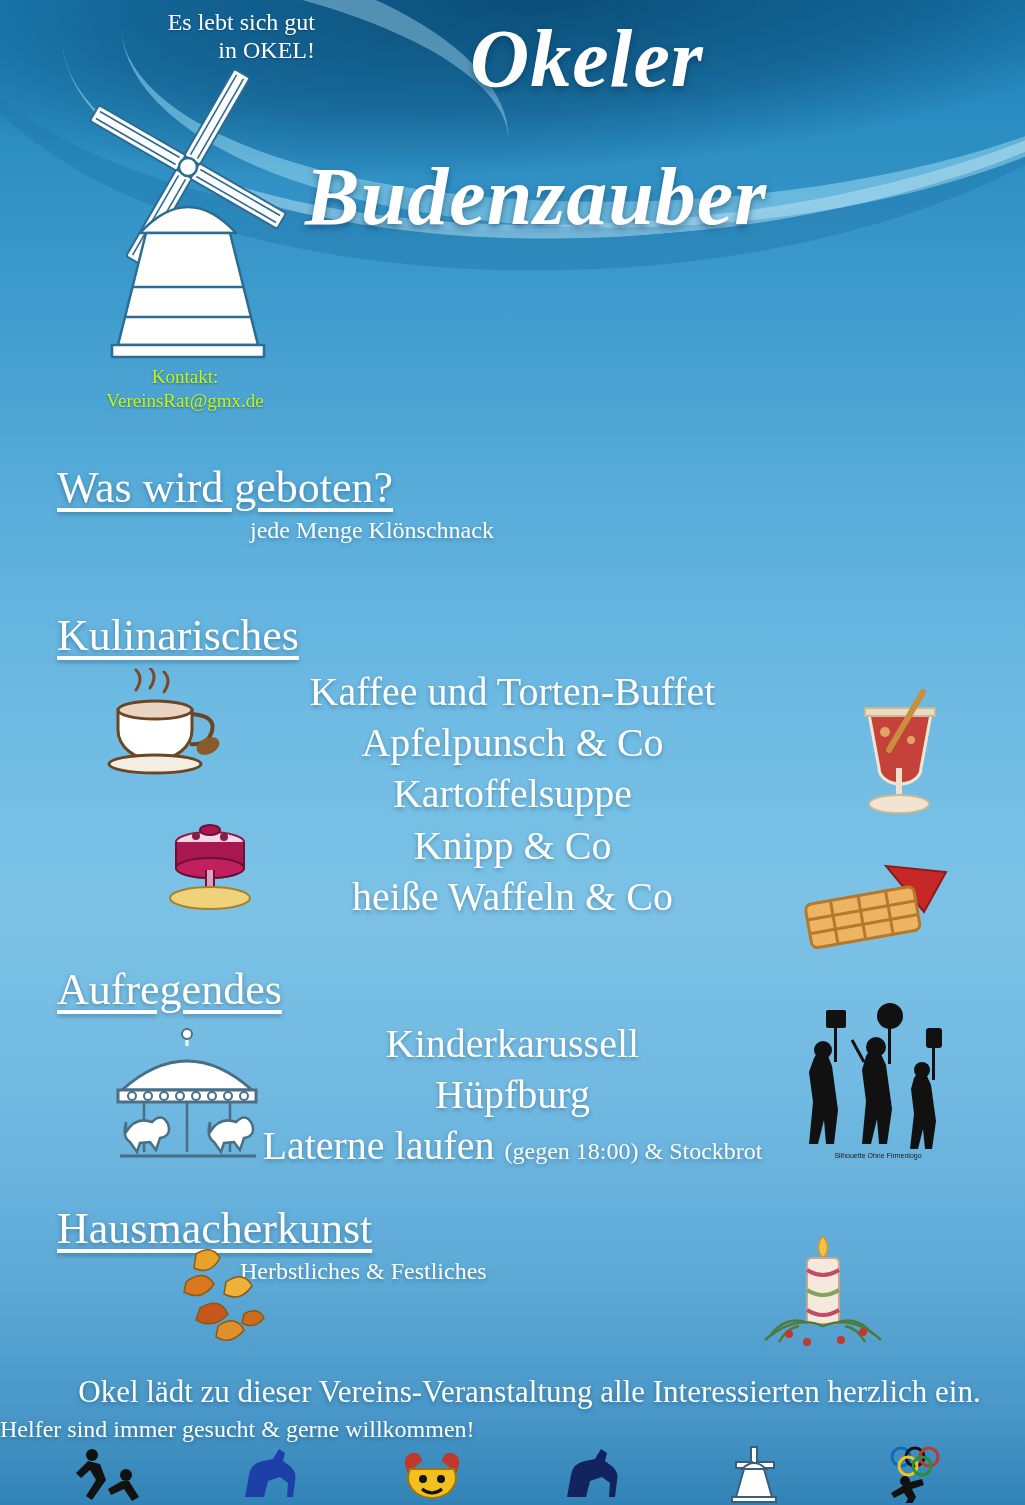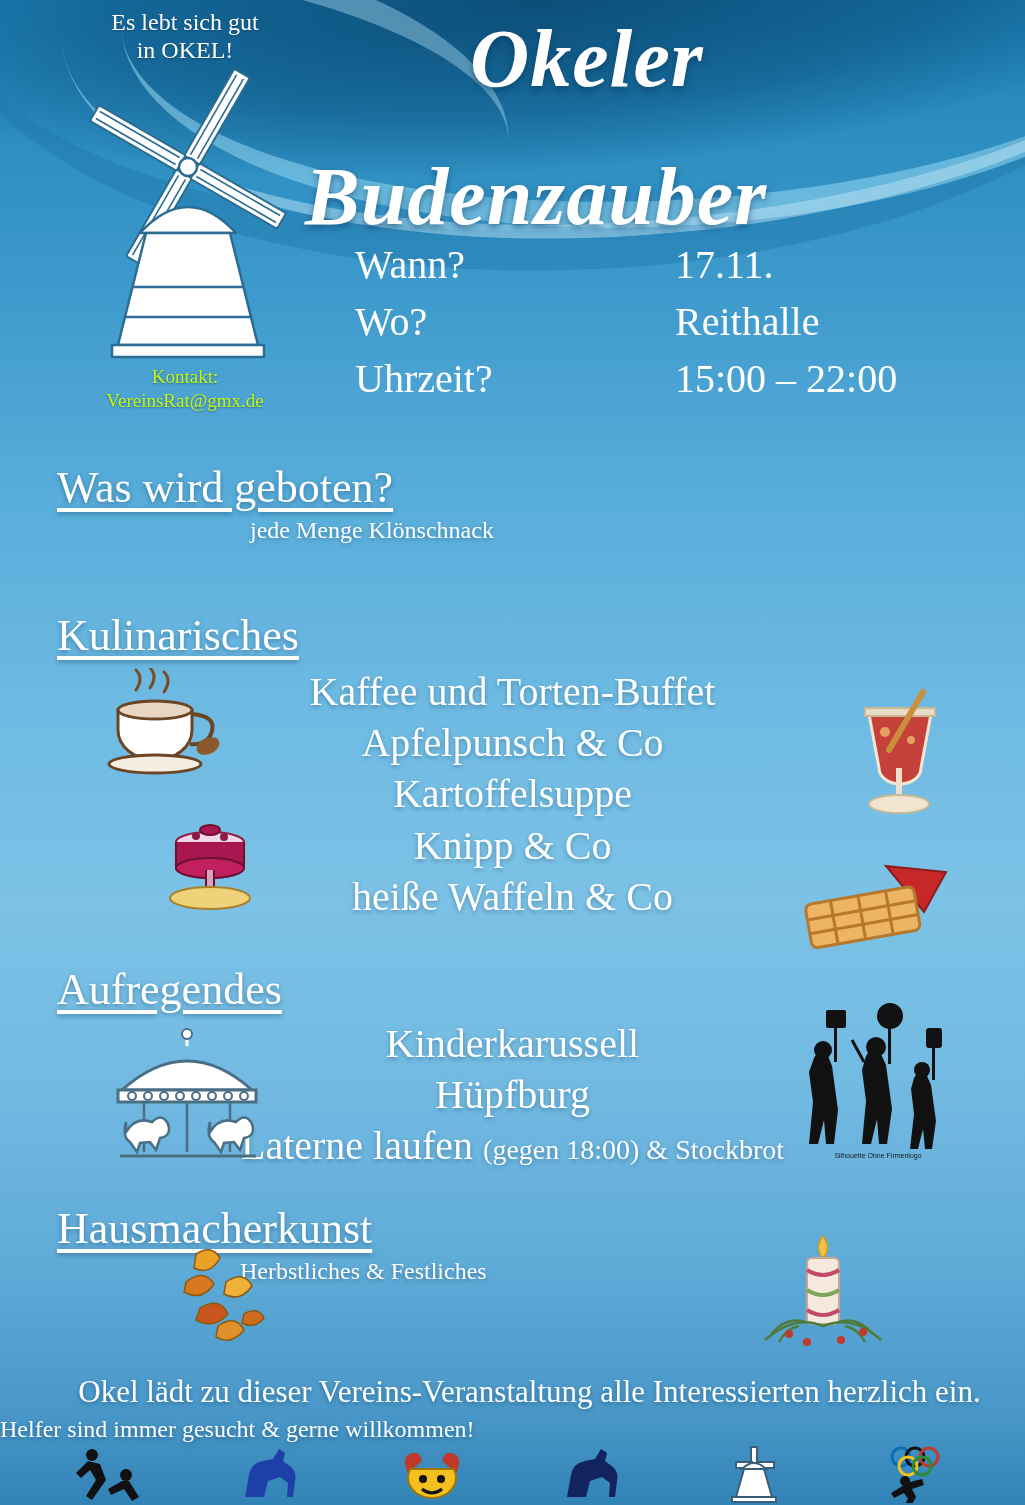--- a/index.html
+++ b/index.html
@@ -65,21 +65,21 @@
     border-radius: 50%;
     border-top: 30px solid rgba(185,230,248,0.40);
     transform: rotate(6deg);
   }
 
   
   .tagline {
     position: absolute;
     top: 8px; left: 55px;
     width: 260px;
-    text-align: center;
+    text-align: right;
     font-size: 24px;
     line-height: 1.18;
     color: #ffffff;
     text-shadow: 0 1px 2px rgba(0,40,70,0.45);
   }
   .mill {
     position: absolute;
     top: 55px; left: 62px;
     width: 245px; height: 310px;
   }
@@ -132,21 +132,21 @@
   }
   .center-block {
     position: absolute;
     width: 1025px;
     left: 0;
     text-align: center;
     font-size: 40px;
     line-height: 1.28;
     text-shadow: 0 2px 4px rgba(0,45,80,0.35);
   }
-  .small-inline { font-size: 28px; }
+  .small-inline { font-size: 24px; }
 
   
   .footer-main {
     position: absolute;
     left: 17px; top: 1374px;
     width: 1025px;
     text-align: center;
     font-size: 31px;
     text-shadow: 0 2px 4px rgba(0,45,80,0.4);
   }
@@ -227,34 +227,20 @@
   </div>
 
   <div class="contact">
     <div>Kontakt:</div>
     <div>VereinsRat@gmx.de</div>
   </div>
 
   <div class="title1">Okeler</div>
   <div class="title2">Budenzauber</div>
 
-  <div class="facts">
-    <div class="row">
-      <div class="q">Wann?</div>
-      <div class="a">17.11.</div>
-    </div>
-    <div class="row">
-      <div class="q">Wo?</div>
-      <div class="a">Reithalle</div>
-    </div>
-    <div class="row">
-      <div class="q">Uhrzeit?</div>
-      <div class="a">15:00 – 22:00</div>
-    </div>
-  </div>
 
   <div class="section-head" style="top:462px; left:57px;">Was wird geboten?</div>
   <div class="line" style="top:517px; left:250px;">jede Menge Klönschnack</div>
 
   <div class="section-head" style="top:610px; left:57px;">Kulinarisches</div>
 
   <div class="center-block" style="top:666px;">
     <div>Kaffee und Torten-Buffet</div>
     <div>Apfelpunsch &amp; Co</div>
     <div>Kartoffelsuppe</div>

